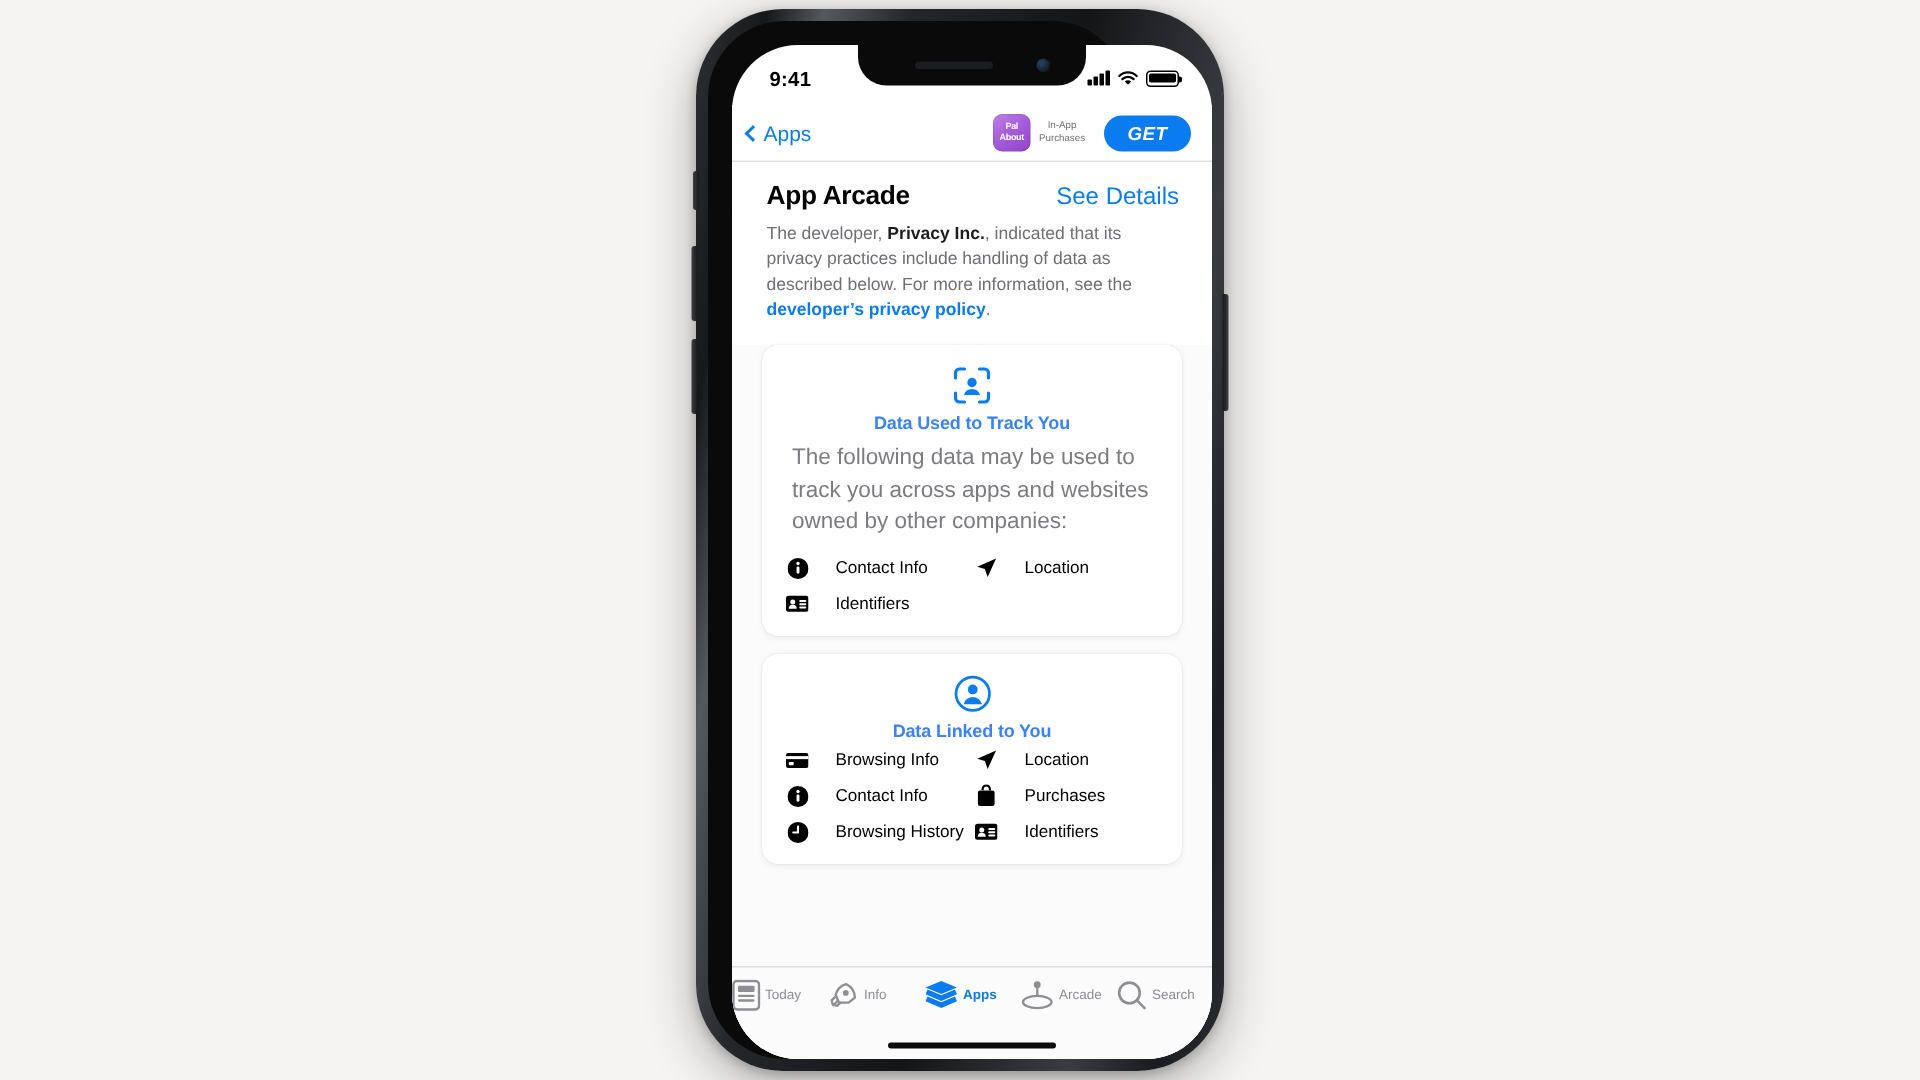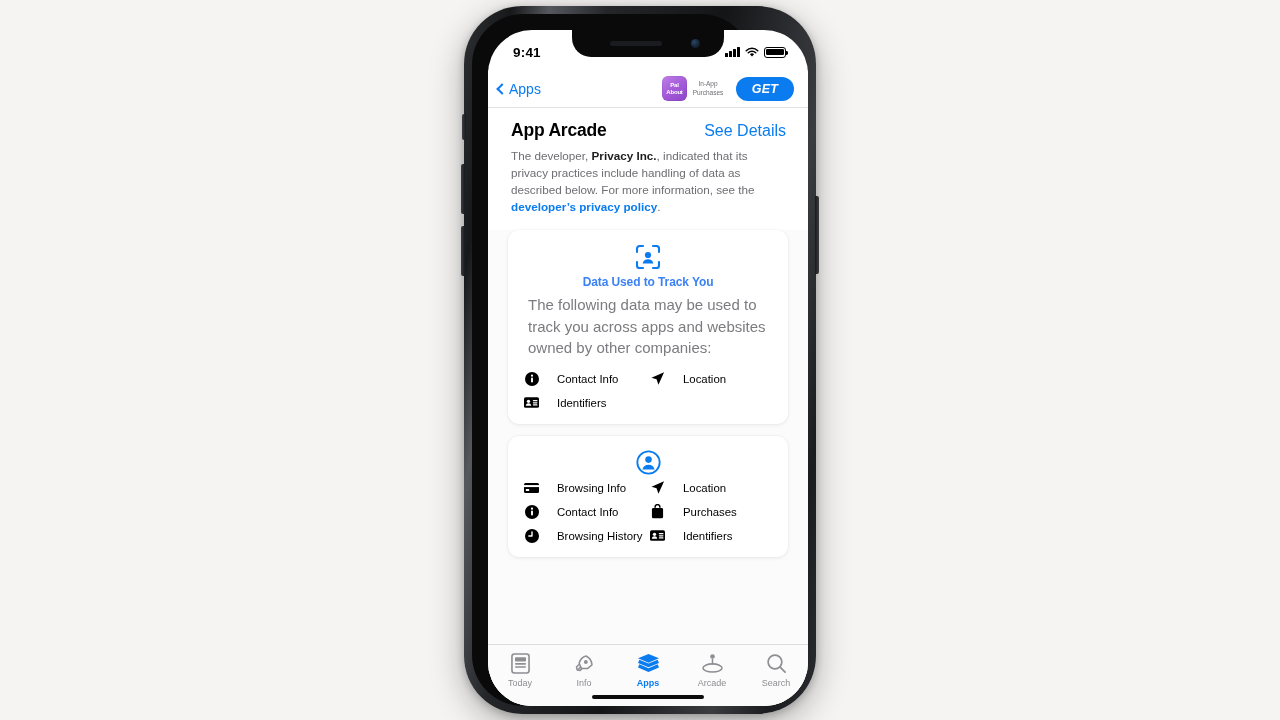--- a/index.html
+++ b/index.html
@@ -203,21 +203,21 @@
     position: absolute;
     left: 0; bottom: 0;
     width: 320px; height: 62px;
     background: #fbfbfbf2;
     border-top: .6px solid #dcdcde;
     display: flex;
     align-items: flex-start;
     padding-top: 6px;
   }
   .tab-item {
-    flex: 1; display: flex; flex-direction: column;
+    flex: 1; display: flex; 
     align-items: center; gap: 3px; cursor: pointer;
   }
   .tab-icon { height: 24px; display: flex; align-items: center; justify-content: center; }
   .tab-label { font-size: 9px; color: #8e8e93; }
   .tab-item.active .tab-label { color: #0a7cf0; font-weight: bold; }
 
   #home-indicator {
     position: absolute;
     left: 50%; transform: translateX(-50%);
     bottom: 7px;
@@ -346,20 +346,21 @@
         </div>
 
         <div class="card">
           <div class="card-icon-wrap">
             <svg width="25" height="25" viewBox="0 0 26 26">
               <circle cx="13" cy="13" r="11.6" fill="none" stroke="#0a7cf0" stroke-width="1.9"></circle>
               <circle cx="13" cy="10" r="3.4" fill="#0a7cf0"></circle>
               <path d="M6.6 20.2 a6.6 6.6 0 0 1 12.8 0 Z" fill="#0a7cf0"></path>
             </svg>
           </div>
+          <div class="card-title">Data Linked to You</div>
           <div class="data-grid">
 
             <div class="data-item">
               <span class="data-item-icon">
                 <svg width="15" height="12" viewBox="0 0 18 13">
                   <rect x="0" y="0.4" width="18" height="12.2" rx="1.8" fill="#000"></rect>
                   <rect x="0" y="3" width="18" height="2.4" fill="#fff"></rect>
                   <rect x="2.2" y="7.6" width="4" height="2.6" rx=".6" fill="#fff"></rect>
                 </svg>
               </span>

